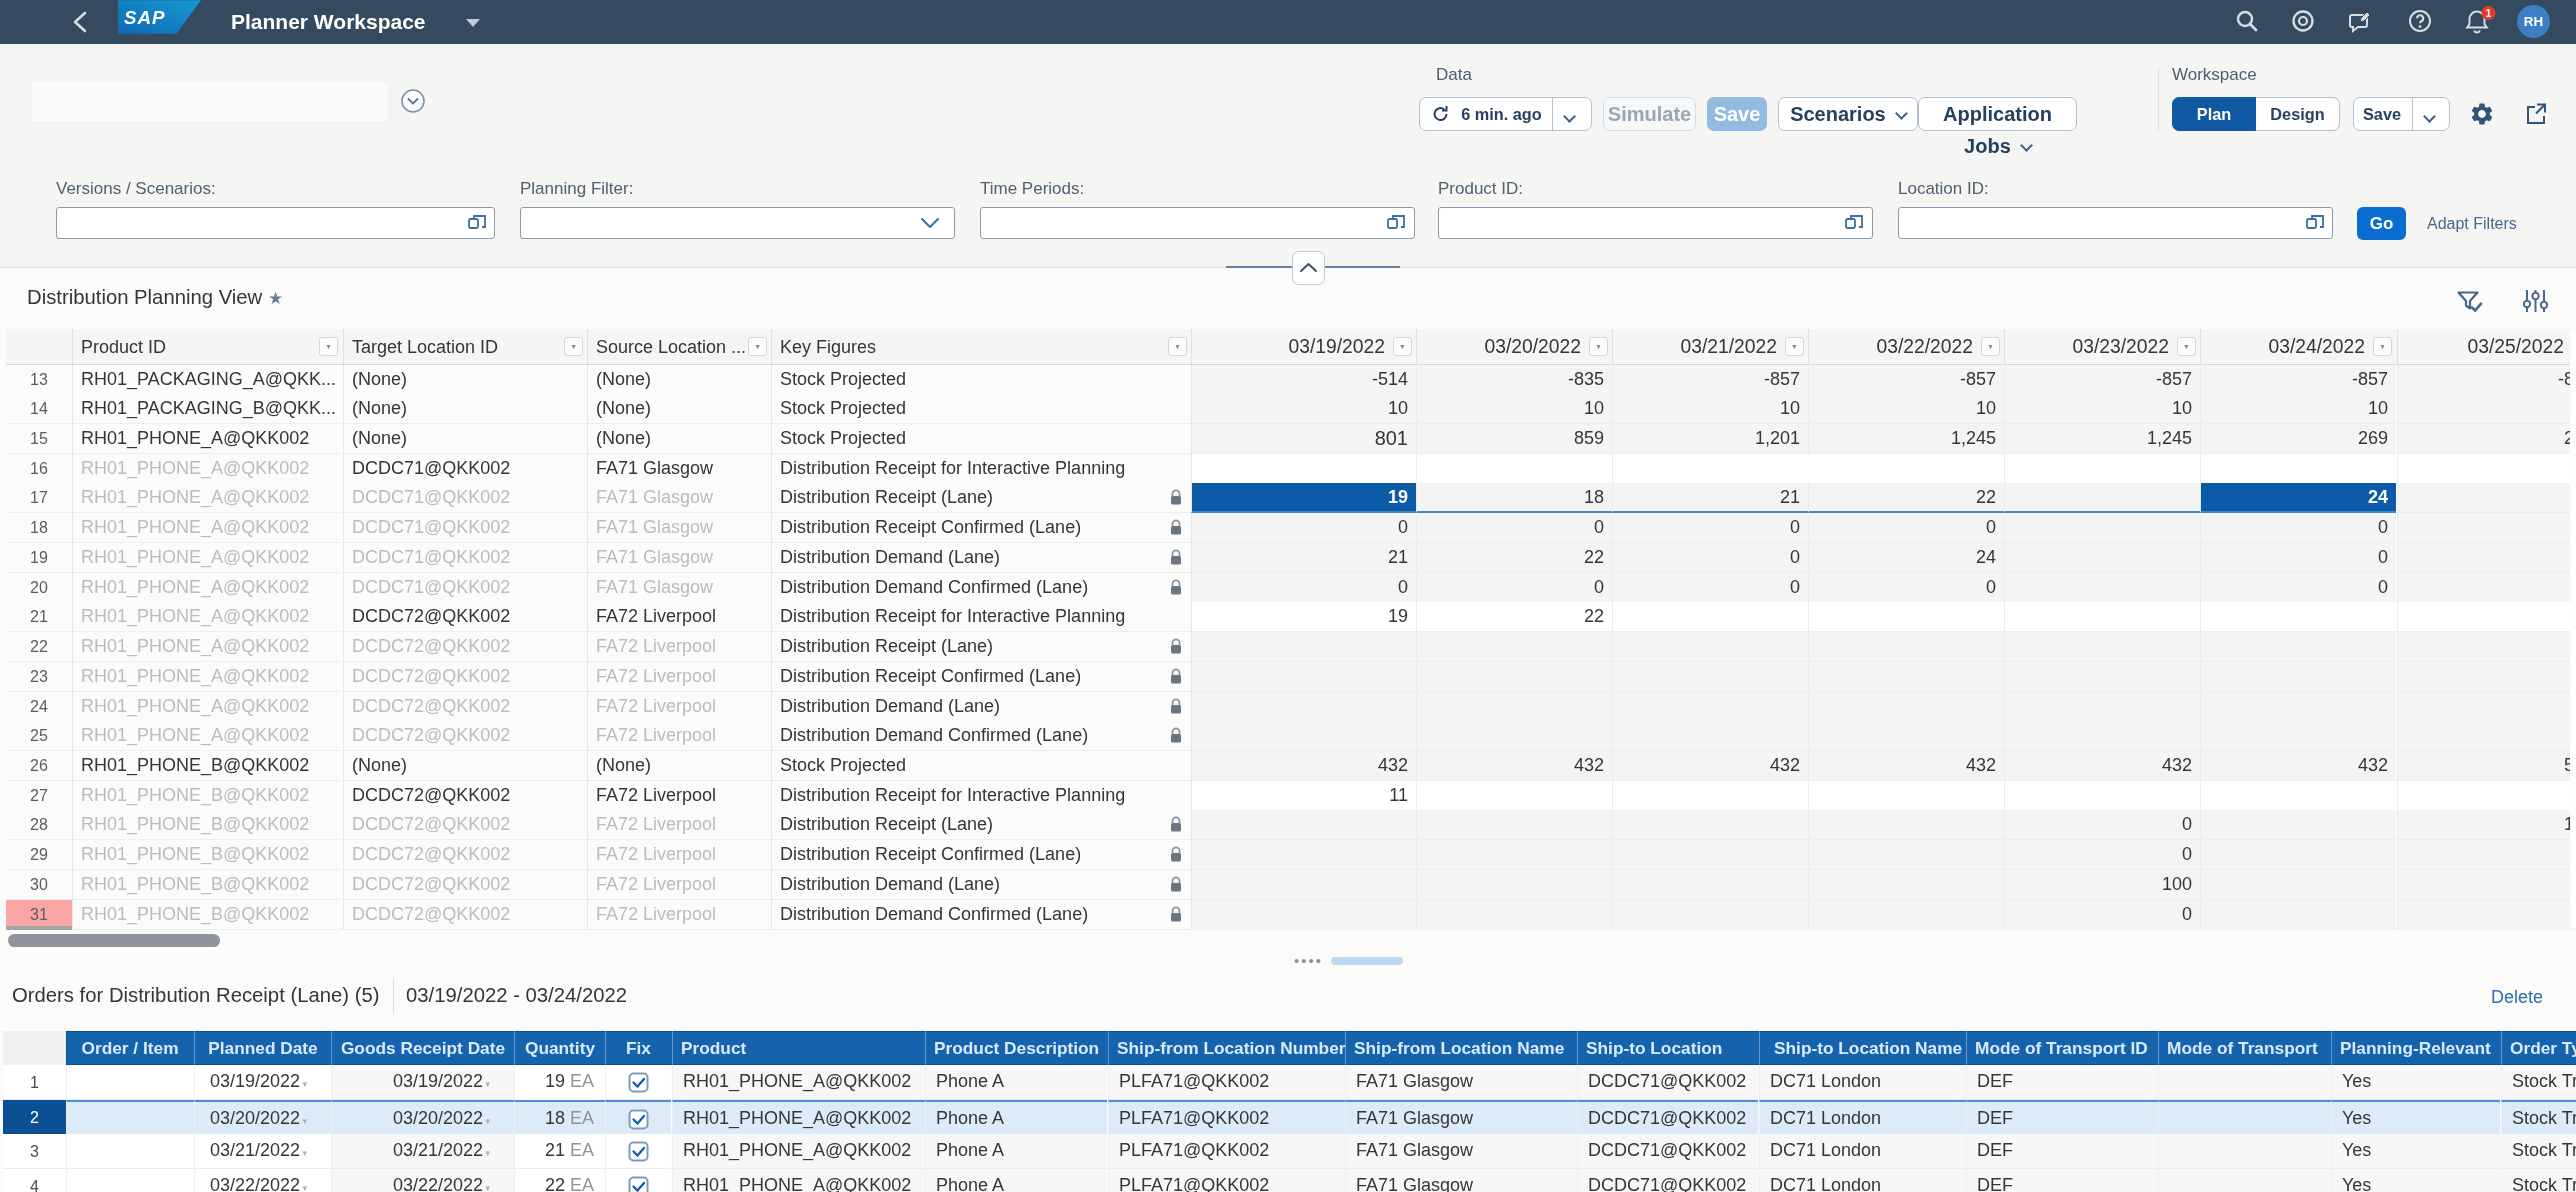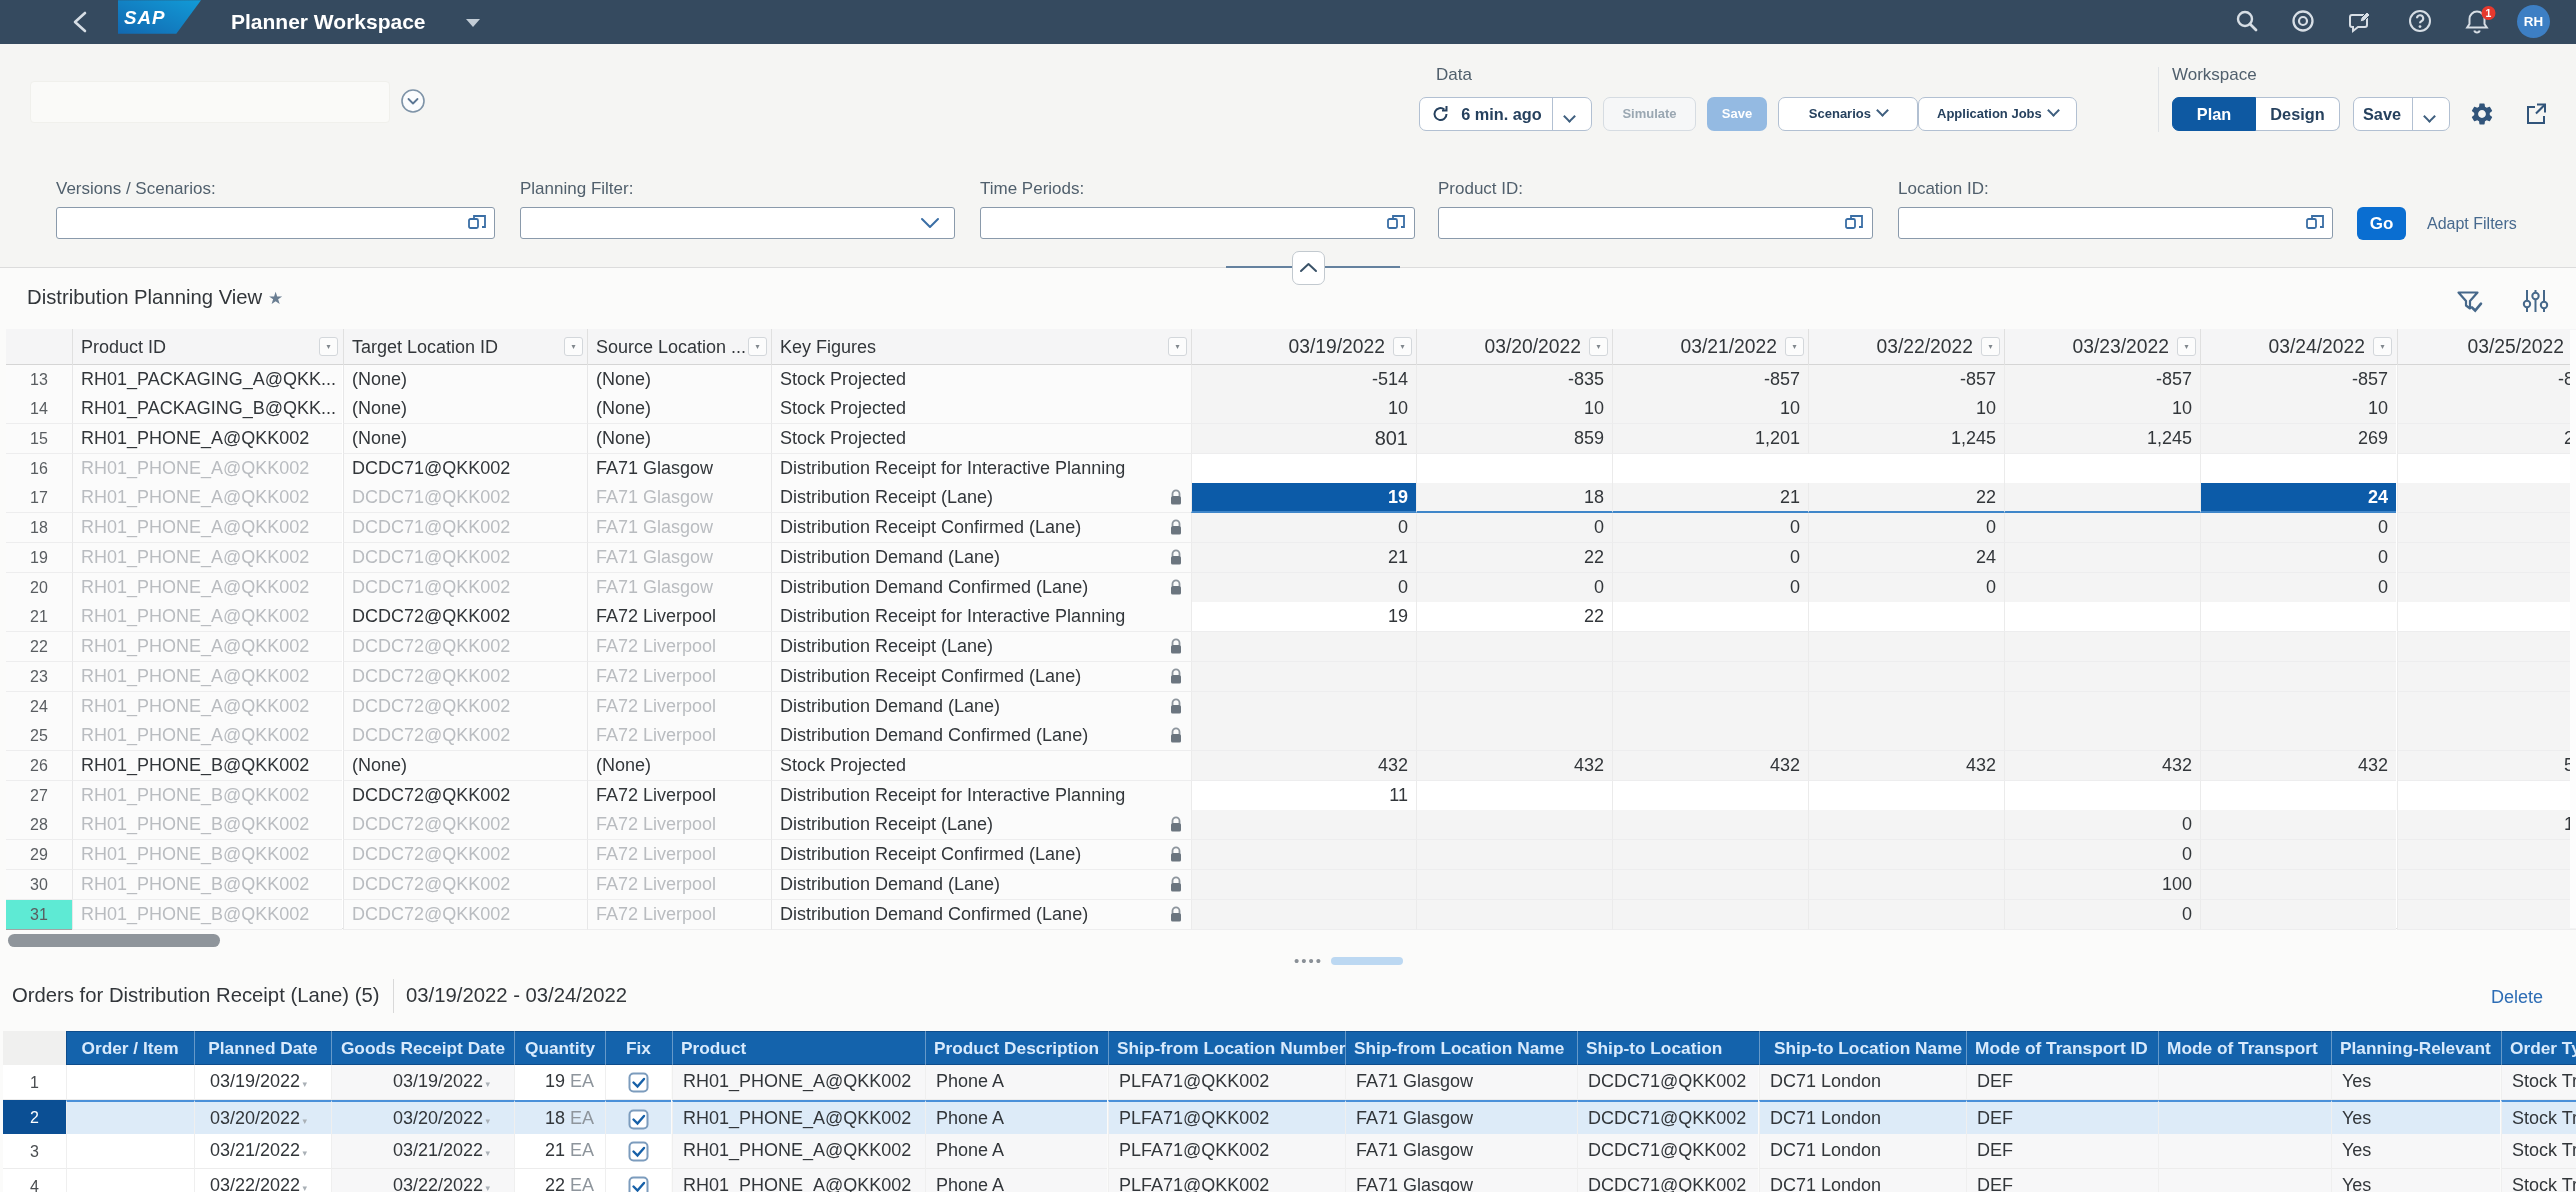--- a/index.html
+++ b/index.html
@@ -1,20 +1,20 @@
 <!DOCTYPE html>
 <html><head><meta charset="utf-8"><style>
 *{margin:0;padding:0;box-sizing:border-box;font-family:"Liberation Sans",sans-serif;}
 html,body{width:2576px;height:1193px;overflow:hidden;background:#fbfbfa;}
 .abs{position:absolute;}
 #page{position:relative;width:2576px;height:1193px;}
 .ficon{position:absolute;width:19px;height:19px;border:1px solid #d3d7db;border-radius:3px;background:rgba(255,255,255,.7);
  top:50%;margin-top:-10px;right:4px;text-align:center;line-height:17px;font-size:8px;color:#80878d;}
 .btn{position:absolute;height:34px;border:1px solid #b2c0d2;border-radius:7px;background:#fff;color:#26415e;
- font-size:13px;font-weight:700;text-align:center;line-height:32px;}
+ font-size:20px;font-weight:700;text-align:center;line-height:32px;}
 .chev{display:inline-block;width:9px;height:9px;border-right:2px solid #3f5f7f;border-bottom:2px solid #3f5f7f;transform:rotate(45deg);vertical-align:3px;}
 .lbl{position:absolute;font-size:17px;color:#51606d;}
 .inp{position:absolute;height:32px;background:#fff;border:1px solid #8a9aab;border-radius:3px;top:207px;}
 </style></head><body>
 <div id="page">
 
 <div class="abs" style="left:0;top:0;width:2576px;height:44px;background:#354a5f;"></div>
 <svg class="abs" style="left:67px;top:8px;" width="28" height="28" viewBox="0 0 28 28">
       <path d="M18 5 L8 14 L18 23" fill="none" stroke="#d7dee5" stroke-width="2.6" stroke-linecap="round" stroke-linejoin="round"></path>
     </svg>
@@ -411,21 +411,21 @@
         <path d="M3.5 7 v-2.2 a3.5 3.5 0 0 1 7 0 V7" fill="none" stroke="#8d959d" stroke-width="1.8"></path>
         <rect x="2" y="7" width="10" height="8.5" rx="1.5" fill="#6b757f"></rect>
       </svg></div>
 <div class="abs" style="left:1191px;top:870px;width:225px;height:30px;border-left:1px solid #ebebeb;border-bottom:1px solid #ededee;font-size:18px;text-align:right;padding-right:8px;line-height:29px;background:#f4f4f4;color:#32363a;"></div>
 <div class="abs" style="left:1416px;top:870px;width:196px;height:30px;border-left:1px solid #ebebeb;border-bottom:1px solid #ededee;font-size:18px;text-align:right;padding-right:8px;line-height:29px;background:#f4f4f4;color:#32363a;"></div>
 <div class="abs" style="left:1612px;top:870px;width:196px;height:30px;border-left:1px solid #ebebeb;border-bottom:1px solid #ededee;font-size:18px;text-align:right;padding-right:8px;line-height:29px;background:#f4f4f4;color:#32363a;"></div>
 <div class="abs" style="left:1808px;top:870px;width:196px;height:30px;border-left:1px solid #ebebeb;border-bottom:1px solid #ededee;font-size:18px;text-align:right;padding-right:8px;line-height:29px;background:#f4f4f4;color:#32363a;"></div>
 <div class="abs" style="left:2004px;top:870px;width:196px;height:30px;border-left:1px solid #ebebeb;border-bottom:1px solid #ededee;font-size:18px;text-align:right;padding-right:8px;line-height:29px;background:#f4f4f4;color:#32363a;">100</div>
 <div class="abs" style="left:2200px;top:870px;width:196px;height:30px;border-left:1px solid #ebebeb;border-bottom:1px solid #ededee;font-size:18px;text-align:right;padding-right:8px;line-height:29px;background:#f4f4f4;color:#32363a;"></div>
 <div class="abs" style="left:2397px;top:870px;width:181px;height:30px;border-left:1px solid #ebebeb;border-bottom:1px solid #ededee;font-size:18px;text-align:right;padding-right:8px;line-height:29px;background:#f4f4f4;color:#32363a;"></div>
-<div class="abs" style="left:6px;top:900px;width:66px;height:30px;background:#5eead4;border-bottom:1px solid #a3a3a3;font-size:16px;color:#595d61;text-align:center;line-height:30px;">31</div>
+<div class="abs" style="left:6px;top:900px;width:66px;height:30px;background:#fca5a5;border-bottom:4px solid #a3a3a3;font-size:16px;color:#595d61;text-align:center;line-height:30px;">31</div>
 <div class="abs" style="left:72px;top:900px;width:270px;height:30px;background:#fbfbfb;border-left:1px solid #e7e7e8;border-bottom:1px solid #ededee;font-size:18px;color:#b9bcc0;line-height:29px;padding-left:8px;white-space:nowrap;overflow:hidden;">RH01_PHONE_B@QKK002</div>
 <div class="abs" style="left:343px;top:900px;width:244px;height:30px;background:#fbfbfb;border-left:1px solid #e7e7e8;border-bottom:1px solid #ededee;font-size:18px;color:#b9bcc0;line-height:29px;padding-left:8px;white-space:nowrap;overflow:hidden;">DCDC72@QKK002</div>
 <div class="abs" style="left:587px;top:900px;width:184px;height:30px;background:#fbfbfb;border-left:1px solid #e7e7e8;border-bottom:1px solid #ededee;font-size:18px;color:#b9bcc0;line-height:29px;padding-left:8px;white-space:nowrap;overflow:hidden;">FA72 Liverpool</div>
 <div class="abs" style="left:771px;top:900px;width:420px;height:30px;background:#fbfbfb;border-left:1px solid #e7e7e8;border-bottom:1px solid #ededee;font-size:18px;color:#32363a;line-height:29px;padding-left:8px;white-space:nowrap;overflow:hidden;">Distribution Demand Confirmed (Lane)<svg width="14" height="17" viewBox="0 0 14 17" style="position:absolute;right:8px;top:6px;">
         <path d="M3.5 7 v-2.2 a3.5 3.5 0 0 1 7 0 V7" fill="none" stroke="#8d959d" stroke-width="1.8"></path>
         <rect x="2" y="7" width="10" height="8.5" rx="1.5" fill="#6b757f"></rect>
       </svg></div>
 <div class="abs" style="left:1191px;top:900px;width:225px;height:30px;border-left:1px solid #ebebeb;border-bottom:1px solid #ededee;font-size:18px;text-align:right;padding-right:8px;line-height:29px;background:#f4f4f4;color:#32363a;"></div>
 <div class="abs" style="left:1416px;top:900px;width:196px;height:30px;border-left:1px solid #ebebeb;border-bottom:1px solid #ededee;font-size:18px;text-align:right;padding-right:8px;line-height:29px;background:#f4f4f4;color:#32363a;"></div>
 <div class="abs" style="left:1612px;top:900px;width:196px;height:30px;border-left:1px solid #ebebeb;border-bottom:1px solid #ededee;font-size:18px;text-align:right;padding-right:8px;line-height:29px;background:#f4f4f4;color:#32363a;"></div>

